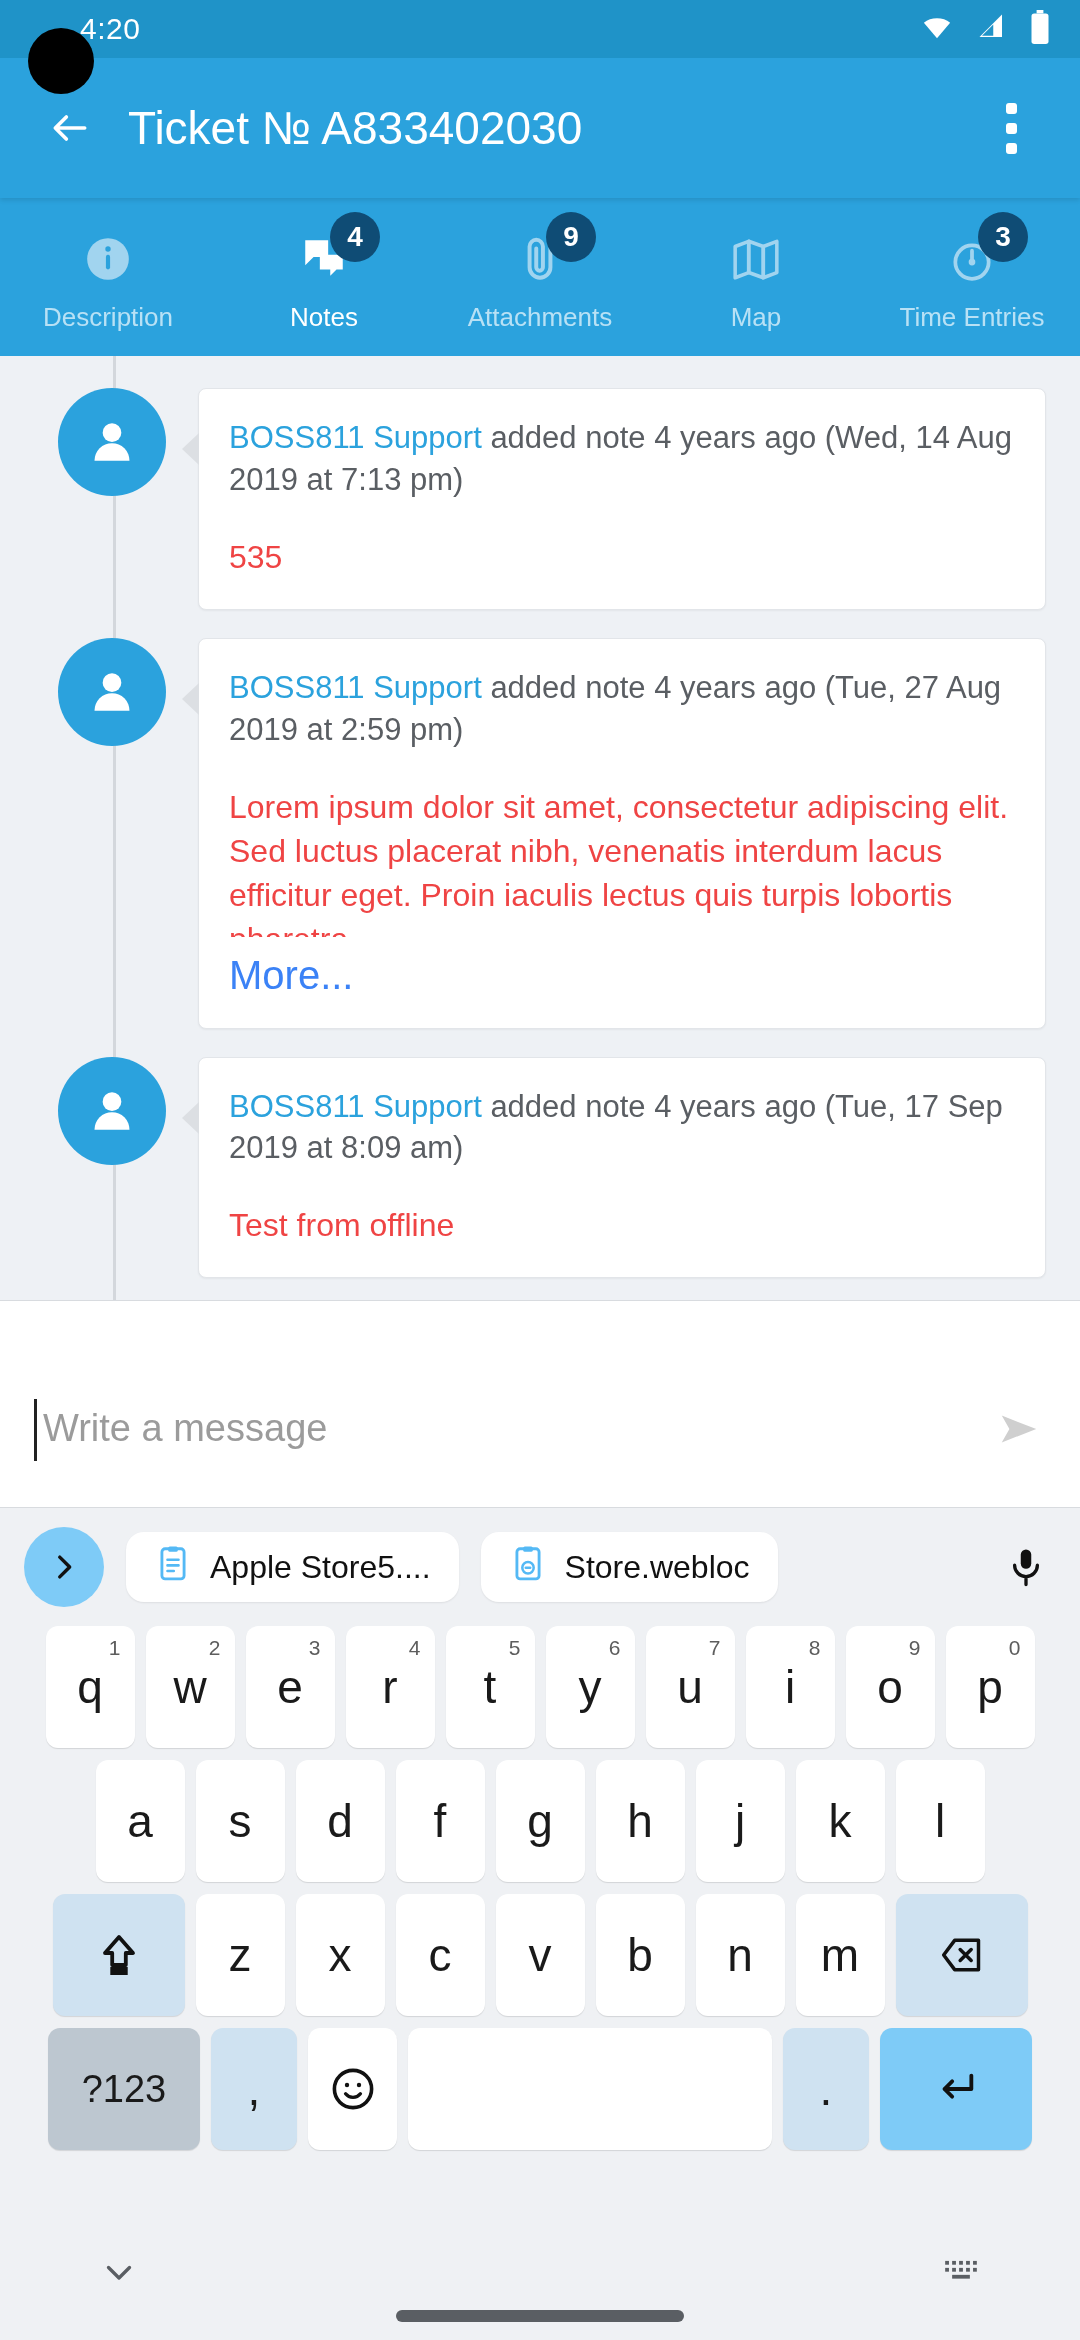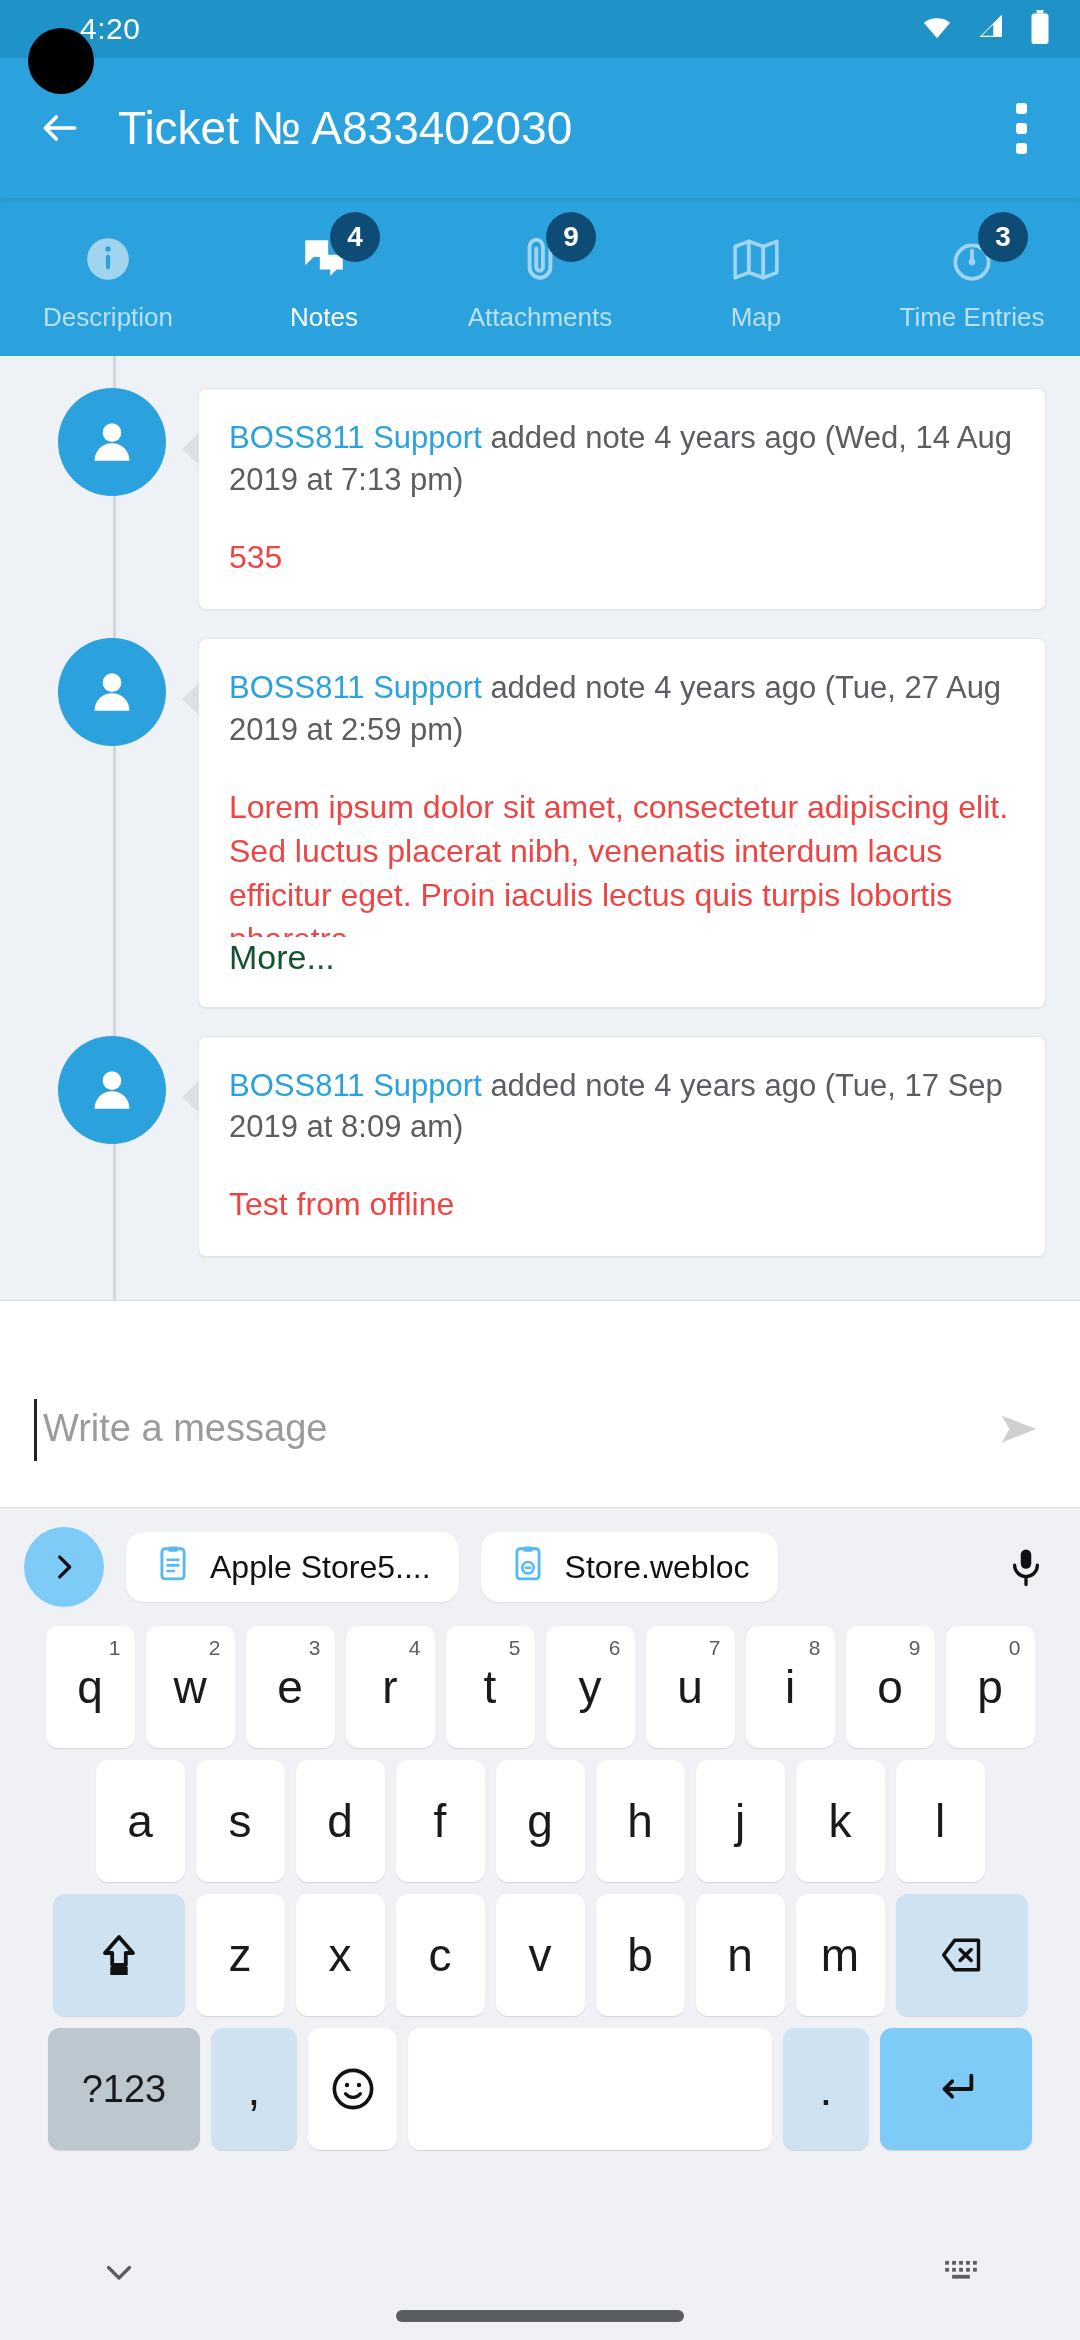--- a/index.html
+++ b/index.html
@@ -20,21 +20,21 @@
   .status-right{ margin-left:auto; display:flex; align-items:center; gap:18px; }
   .punch-hole{
     position:absolute; left:28px; top:28px; width:66px; height:66px;
     background:#000; border-radius:50%; z-index:9;
   }
 
   
   .appbar{
     position:absolute; top:58px; left:0; width:1080px; height:140px;
     background:#2ba2dd; display:flex; align-items:center;
-    padding:0 24px; z-index:4;
+    padding:0 34px; z-index:4;
     box-shadow:0 2px 5px rgba(0,0,0,.12);
   }
   .back-arrow{ width:72px; height:72px; display:flex; align-items:center;
     justify-content:center; color:#fff; }
   .appbar-title{
     color:#fff; font-size:46px; margin-left:22px; white-space:nowrap;
     overflow:hidden; font-weight:400;
   }
   .overflow-menu{ margin-left:auto; width:70px; height:80px; display:flex;
     flex-direction:column; align-items:center; justify-content:center; gap:9px; }
@@ -84,21 +84,21 @@
   }
   .card:before{
     content:""; position:absolute; left:-17px; top:44px;
     border-top:16px solid transparent; border-bottom:16px solid transparent;
     border-right:17px solid #dcdfe3;
   }
   .note-head{ font-size:31px; line-height:1.35; color:#5a5e63; }
   .note-head .who{ color:#2ba2dd; }
   .note-body{ font-size:32px; color:#ef4444; line-height:1.38; margin-top:34px; }
   .clip{ max-height:152px; overflow:hidden; }
-  .more{ color:#14532d; font-size:34px; margin-top:1px; }
+  .more{ color:#3b82f6; font-size:40px; margin-top:16px; }
 
   
   .composer{
     position:absolute; top:1300px; left:0; width:1080px; height:208px;
     background:#fff; border-top:1px solid #d8dbdf; border-bottom:1px solid #d8dbdf;
     display:flex; align-items:center; padding:48px 34px 0 34px; z-index:6;
   }
   .caret{ width:3px; height:62px; background:#222; margin-top:4px; }
   .msg-placeholder{ font-size:38px; color:#9b9b9b; margin-left:6px; }
   .send-icon{ margin-left:auto; margin-top:6px; }

